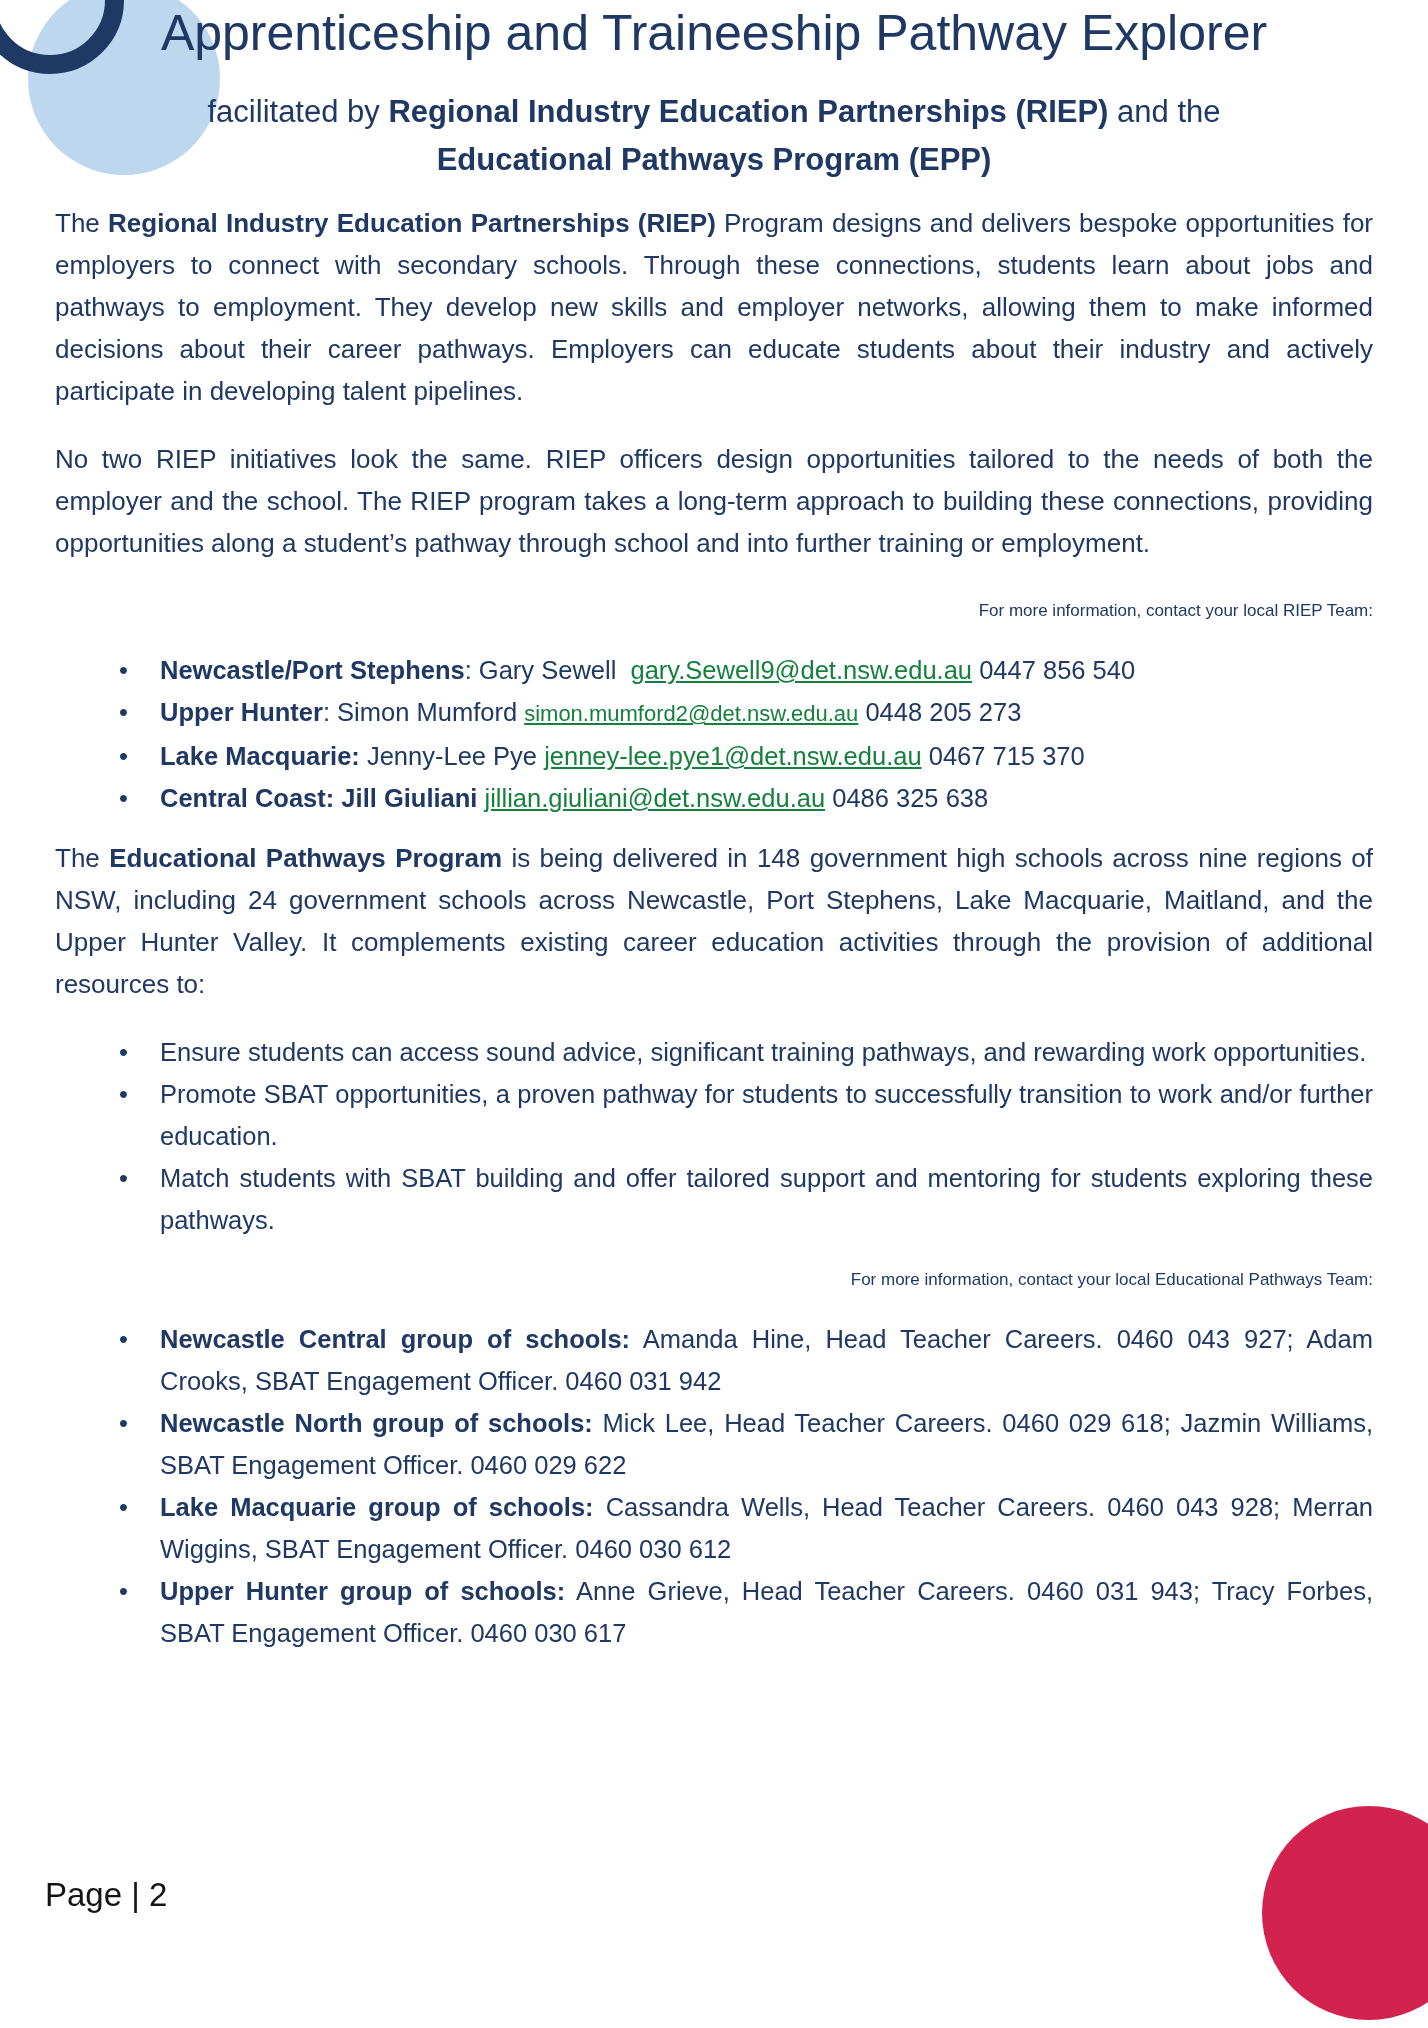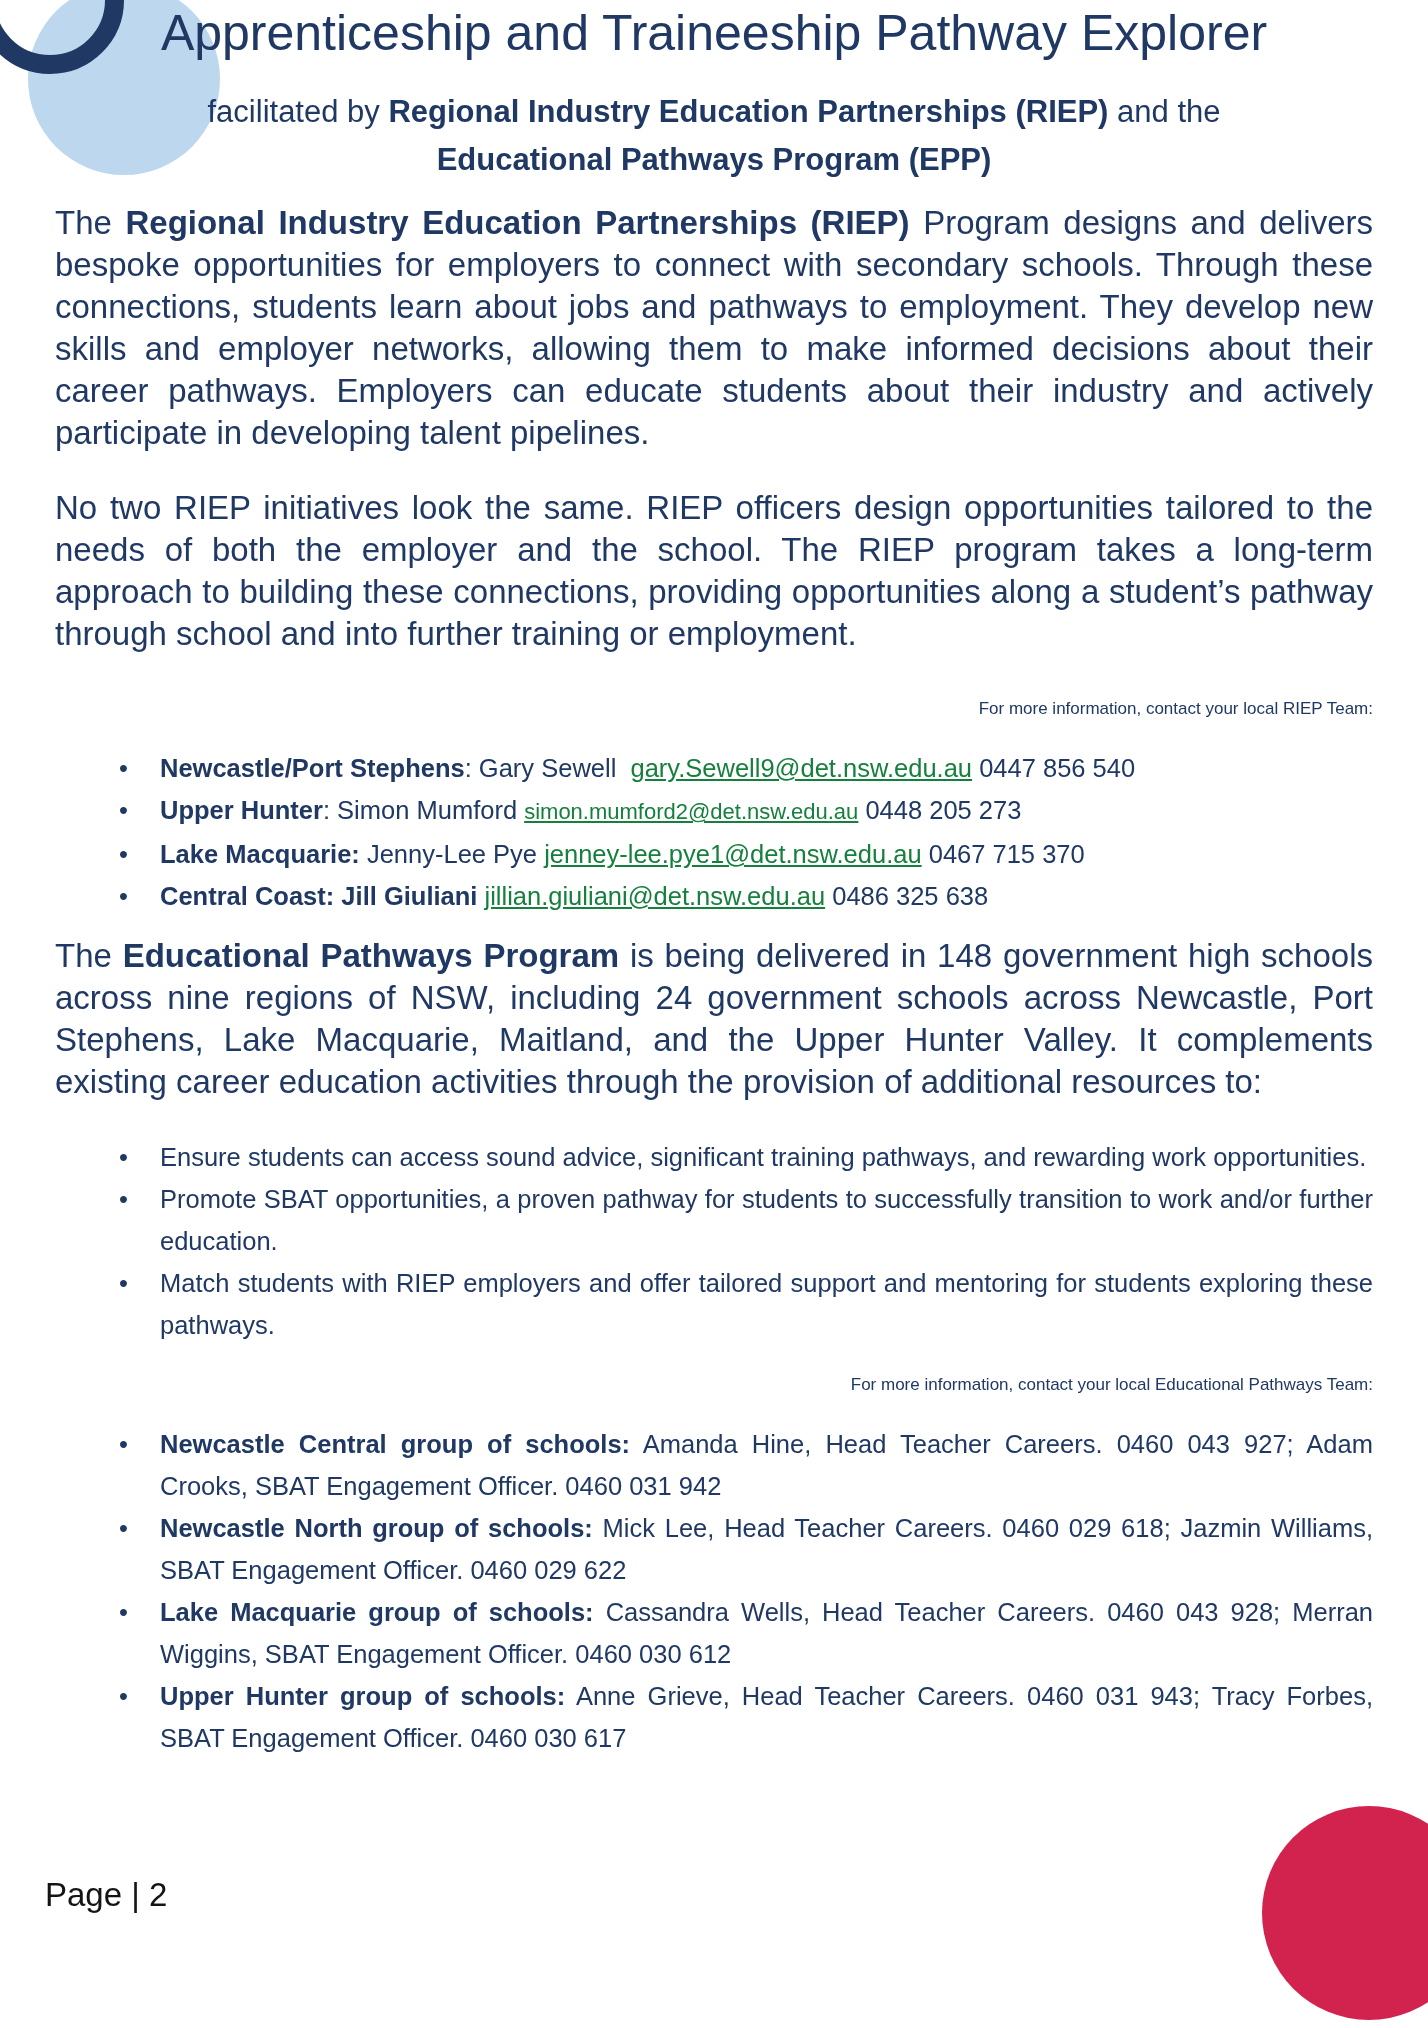--- a/index.html
+++ b/index.html
@@ -32,21 +32,21 @@
   .title {
     margin:0; 
     font-size:50px; line-height:66px; font-weight:400;
     text-align:center; color:#1F3864;
   }
   .subtitle {
     margin-top:22px;
     font-size:31px; line-height:48px;
     text-align:center;
   }
-  .para  { margin-top:18px; font-size:33px; line-height:42px; text-align:justify; }
+  .para  { margin-top:18px; font-size:26px; line-height:42px; text-align:justify; }
   .lead  { margin-top:18px; font-size:17px; line-height:42px;text-align:right; }
   ul.blist { list-style:none; margin:6px 0 0 0; padding:0; font-size:25.5px; line-height:42px; }
   ul.blist li { position:relative; padding-left:105px; text-align:justify; }
   ul.blist li::before { content:"\2022"; position:absolute; left:64px; top:0; }
   .b { font-weight:700; }
   a.link { color:#15803d; text-decoration:underline; cursor:pointer; }
   .sm { font-size:22px; }
   .footer {
     position:absolute; left:45px; top:1876px;
     font-size:33px; color:#141414; z-index:3;
@@ -78,21 +78,21 @@
     <li><span class="b">Upper Hunter</span><span>: Simon Mumford </span><a class="sm link" href="#">simon.mumford2@det.nsw.edu.au</a><span> 0448 205 273</span></li>
     <li><span class="b">Lake Macquarie:</span><span> Jenny-Lee Pye </span><a class="link" href="#">jenney-lee.pye1@det.nsw.edu.au</a><span> 0467 715 370</span></li>
     <li><span class="b">Central Coast: Jill Giuliani</span><span> </span><a class="link" href="#">jillian.giuliani@det.nsw.edu.au</a><span> 0486 325 638</span></li>
   </ul>
 
   <p class="para"><span>The </span><span class="b">Educational Pathways Program</span><span> is being delivered in 148 government high schools across nine regions of NSW, including 24 government schools across Newcastle, Port Stephens, Lake Macquarie, Maitland, and the Upper Hunter Valley. It complements existing career education activities through the provision of additional resources to:</span></p>
 
   <ul class="blist">
     <li>Ensure students can access sound advice, significant training pathways, and rewarding work opportunities.</li>
     <li>Promote SBAT opportunities, a proven pathway for students to successfully transition to work and/or further education.</li>
-    <li>Match students with RIEP employers and offer tailored support and mentoring for students exploring these pathways.</li>
+    <li>Match students with SBAT building and offer tailored support and mentoring for students exploring these pathways.</li>
   </ul>
 
   <p class="lead">For more information, contact your local Educational Pathways Team:</p>
 
   <ul class="blist">
     <li><span class="b">Newcastle Central group of schools:</span><span> Amanda Hine, Head Teacher Careers. 0460 043 927; Adam Crooks, SBAT Engagement Officer. 0460 031 942</span></li>
     <li><span class="b">Newcastle North group of schools:</span><span> Mick Lee, Head Teacher Careers. 0460 029 618; Jazmin Williams, SBAT Engagement Officer. 0460 029 622</span></li>
     <li><span class="b">Lake Macquarie group of schools:</span><span> Cassandra Wells, Head Teacher Careers. 0460 043 928; Merran Wiggins, SBAT Engagement Officer. 0460 030 612</span></li>
     <li><span class="b">Upper Hunter group of schools:</span><span> Anne Grieve, Head Teacher Careers. 0460 031 943; Tracy Forbes, SBAT Engagement Officer. 0460 030 617</span></li>
   </ul>

